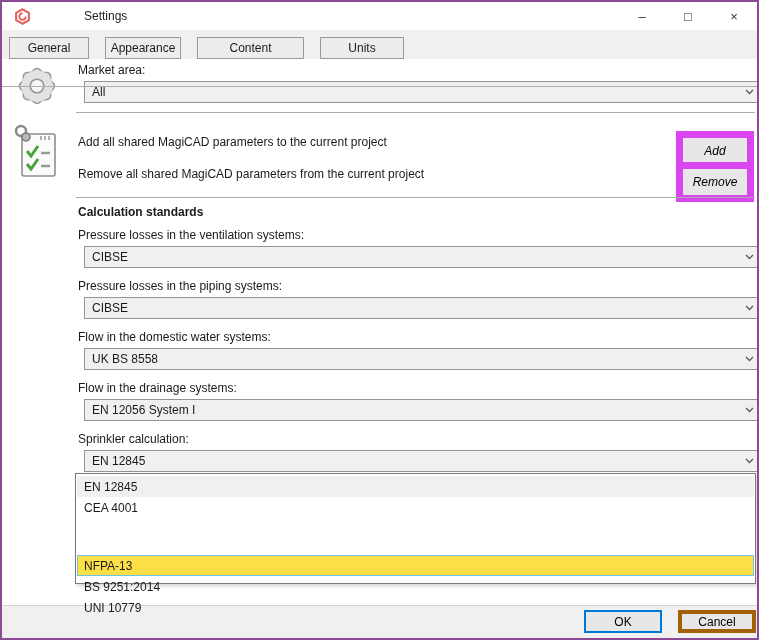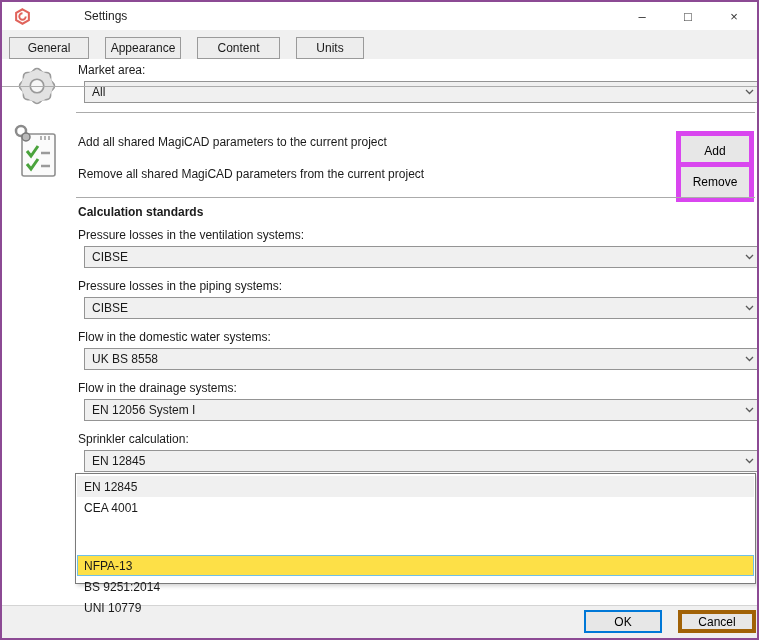--- a/index.html
+++ b/index.html
@@ -12,32 +12,32 @@
   .win-controls{position:absolute;right:0;top:0;height:28px;display:flex;}
   .win-btn{width:46px;height:28px;display:flex;align-items:center;justify-content:center;
            font-size:13px;color:#333;background:#fff;}
   
   .tabstrip{position:absolute;top:28px;left:0;right:0;height:29px;background:#f0f0f0;}
   .tabline{position:absolute;top:56px;left:0;right:0;height:1px;background:#acacac;z-index:1;}
   .tabs{position:absolute;left:7px;bottom:0;display:flex;align-items:flex-end;z-index:2;}
   .tab{box-sizing:border-box;height:22px;line-height:20px;text-align:center;font-size:12px;
        background:#ededed;border:1px solid #9a9a9a;margin-right:16px;padding:0 4px;}
   .tab.active{height:27px;line-height:25px;background:#fff;border-bottom:none;margin-bottom:-1px;}
-  .t-general{width:80px}.t-appearance{width:76px}.t-content{width:83px}.t-project{width:84px}.t-units{width:68px}
+  .t-general{width:80px}.t-appearance{width:76px}.t-content{width:107px}.t-project{width:84px}.t-units{width:84px}
   
   .content{position:absolute;top:57px;left:0;right:0;bottom:32px;background:#fff;}
   .lbl{position:absolute;left:76px;font-size:12px;}
   .heading{position:absolute;left:76px;font-size:12px;font-weight:bold;}
   .combo{position:absolute;left:74px;width:679px;height:22px;box-sizing:border-box;background:#f0f0f0;
          border:1px solid #949494;font-size:12px;display:flex;align-items:center;
          padding:0 8px 0 7px;justify-content:space-between;margin-left:8px;}
   .sep{position:absolute;left:74px;width:679px;height:1px;background:#ababab;}
   .side-icon{position:absolute;}
   .push-btn{position:absolute;left:674px;width:78px;height:40px;box-sizing:border-box;background:#e7e7e7;
-            border:5px solid #d946ef;font-size:12px;display:flex;align-items:center;justify-content:center;}
+            border:7px solid #d946ef;font-size:12px;display:flex;align-items:center;justify-content:center;font-style:italic;}
   
   .listbox{position:absolute;left:73px;top:471px;width:681px;height:111px;box-sizing:border-box;background:#fff;
            border:1px solid #7a7a7a;box-shadow:2px 2px 4px rgba(0,0,0,.18);padding-top:2px;z-index:5;}
   .list-item{height:21px;line-height:21px;box-sizing:border-box;border:1px solid transparent;
              padding-left:6px;font-size:12px;margin:0 1px;}
   .list-item.current{background:#f0f0f0;}
   .list-item.highlighted{background:#fde047;border-color:#70C0E7;margin-top:37px;}
   
   .footer{position:absolute;left:0;right:0;bottom:0;height:32px;background:#f0f0f0;border-top:1px solid #d4d4d4;}
   .foot-btn{position:absolute;top:4px;width:78px;height:23px;box-sizing:border-box;background:#e7e7e7;

